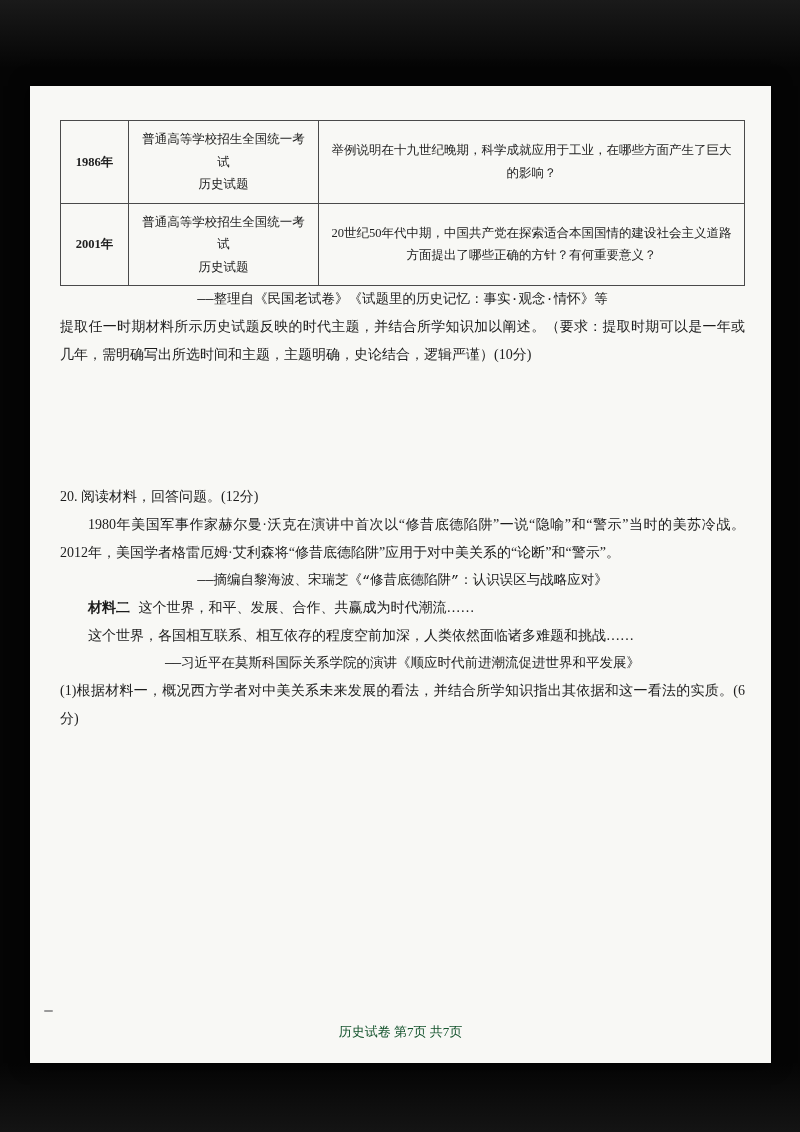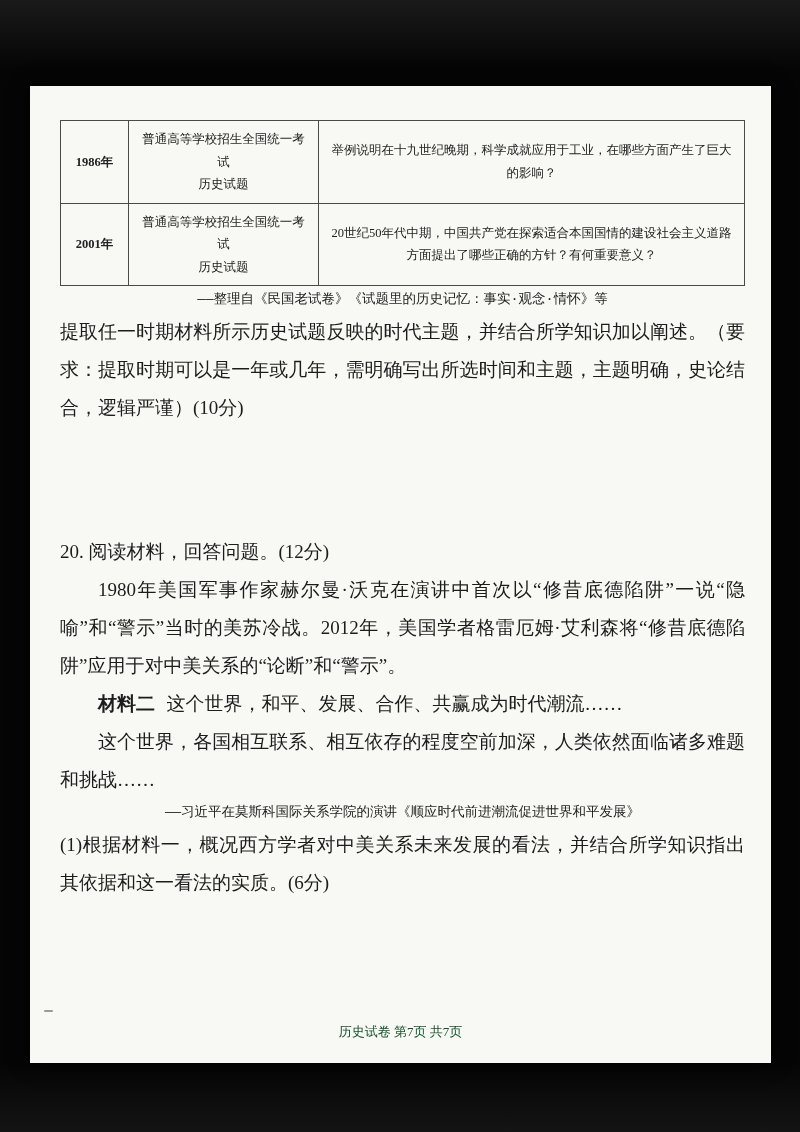--- a/index.html
+++ b/index.html
@@ -8,25 +8,25 @@
   .scan { position:relative; width:800px; height:1132px;
           background:linear-gradient(180deg,#1a1a1a 0%,#050505 6%,#050505 94%,#141414 100%); }
   .page { position:absolute; left:30px; top:86px; width:741px; height:977px;
           background:#f8f8f5; color:#1c1c1c; padding:34px 26px 0 30px; overflow:hidden;
           box-shadow:0 0 18px rgba(0,0,0,0.8); }
   .exam-table { width:100%; border-collapse:collapse; font-size:12.5px; color:#222; }
   .exam-table td { border:1px solid #4a4a4a; padding:7px 9px; text-align:center;
                    line-height:1.8; vertical-align:middle; }
   .col-year { width:68px;font-weight:bold; }
   .col-exam { width:190px; }
-  .para { font-size:19px; line-height:2.0; text-align:justify; }
+  .para { font-size:14px; line-height:2.0; text-align:justify; }
   .indent { text-indent:2em; }
   .mlabel { font-weight:bold; margin-right:0.6em; }
   .src { font-size:13.5px; line-height:2.0; text-align:center;font-family:Liberation Mono, monospace; }
-  .q-head { margin-top:6px; }
+  .q-head { margin-top:14px; }
   .spacer-lg { height:100px; }
   .spacer-md { height:88px; }
   .footer { position:absolute; bottom:22px; left:0; right:0; text-align:center;
             font-size:13px; color:#14532d; }
   .artifact { position:absolute; left:14px; top:924px; width:9px; height:2px;
               background:#9a9a9a; border-radius:1px; }
 </style>
 </head>
 <body>
 
@@ -55,20 +55,21 @@
     </table>
 
     <p class="src">——整理自《民国老试卷》《试题里的历史记忆：事实·观念·情怀》等</p>
     <p class="para">提取任一时期材料所示历史试题反映的时代主题，并结合所学知识加以阐述。（要求：提取时期可以是一年或几年，需明确写出所选时间和主题，主题明确，史论结合，逻辑严谨）(10分)</p>
 
     <div class="spacer-lg"></div>
 
     <p class="para q-head">20. 阅读材料，回答问题。(12分)</p>
 
     <p class="para indent">1980年美国军事作家赫尔曼·沃克在演讲中首次以“修昔底德陷阱”一说“隐喻”和“警示”当时的美苏冷战。2012年，美国学者格雷厄姆·艾利森将“修昔底德陷阱”应用于对中美关系的“论断”和“警示”。</p>
+    <p class="src">——摘编自黎海波、宋瑞芝《“修昔底德陷阱”：认识误区与战略应对》</p>
 
     <p class="para indent"><b class="mlabel">材料二</b><span>这个世界，和平、发展、合作、共赢成为时代潮流……</span></p>
     <p class="para indent">这个世界，各国相互联系、相互依存的程度空前加深，人类依然面临诸多难题和挑战……</p>
     <p class="src">——习近平在莫斯科国际关系学院的演讲《顺应时代前进潮流促进世界和平发展》</p>
 
     <p class="para">(1)根据材料一，概况西方学者对中美关系未来发展的看法，并结合所学知识指出其依据和这一看法的实质。(6分)</p>
 
     <div class="spacer-md"></div>
 
 

